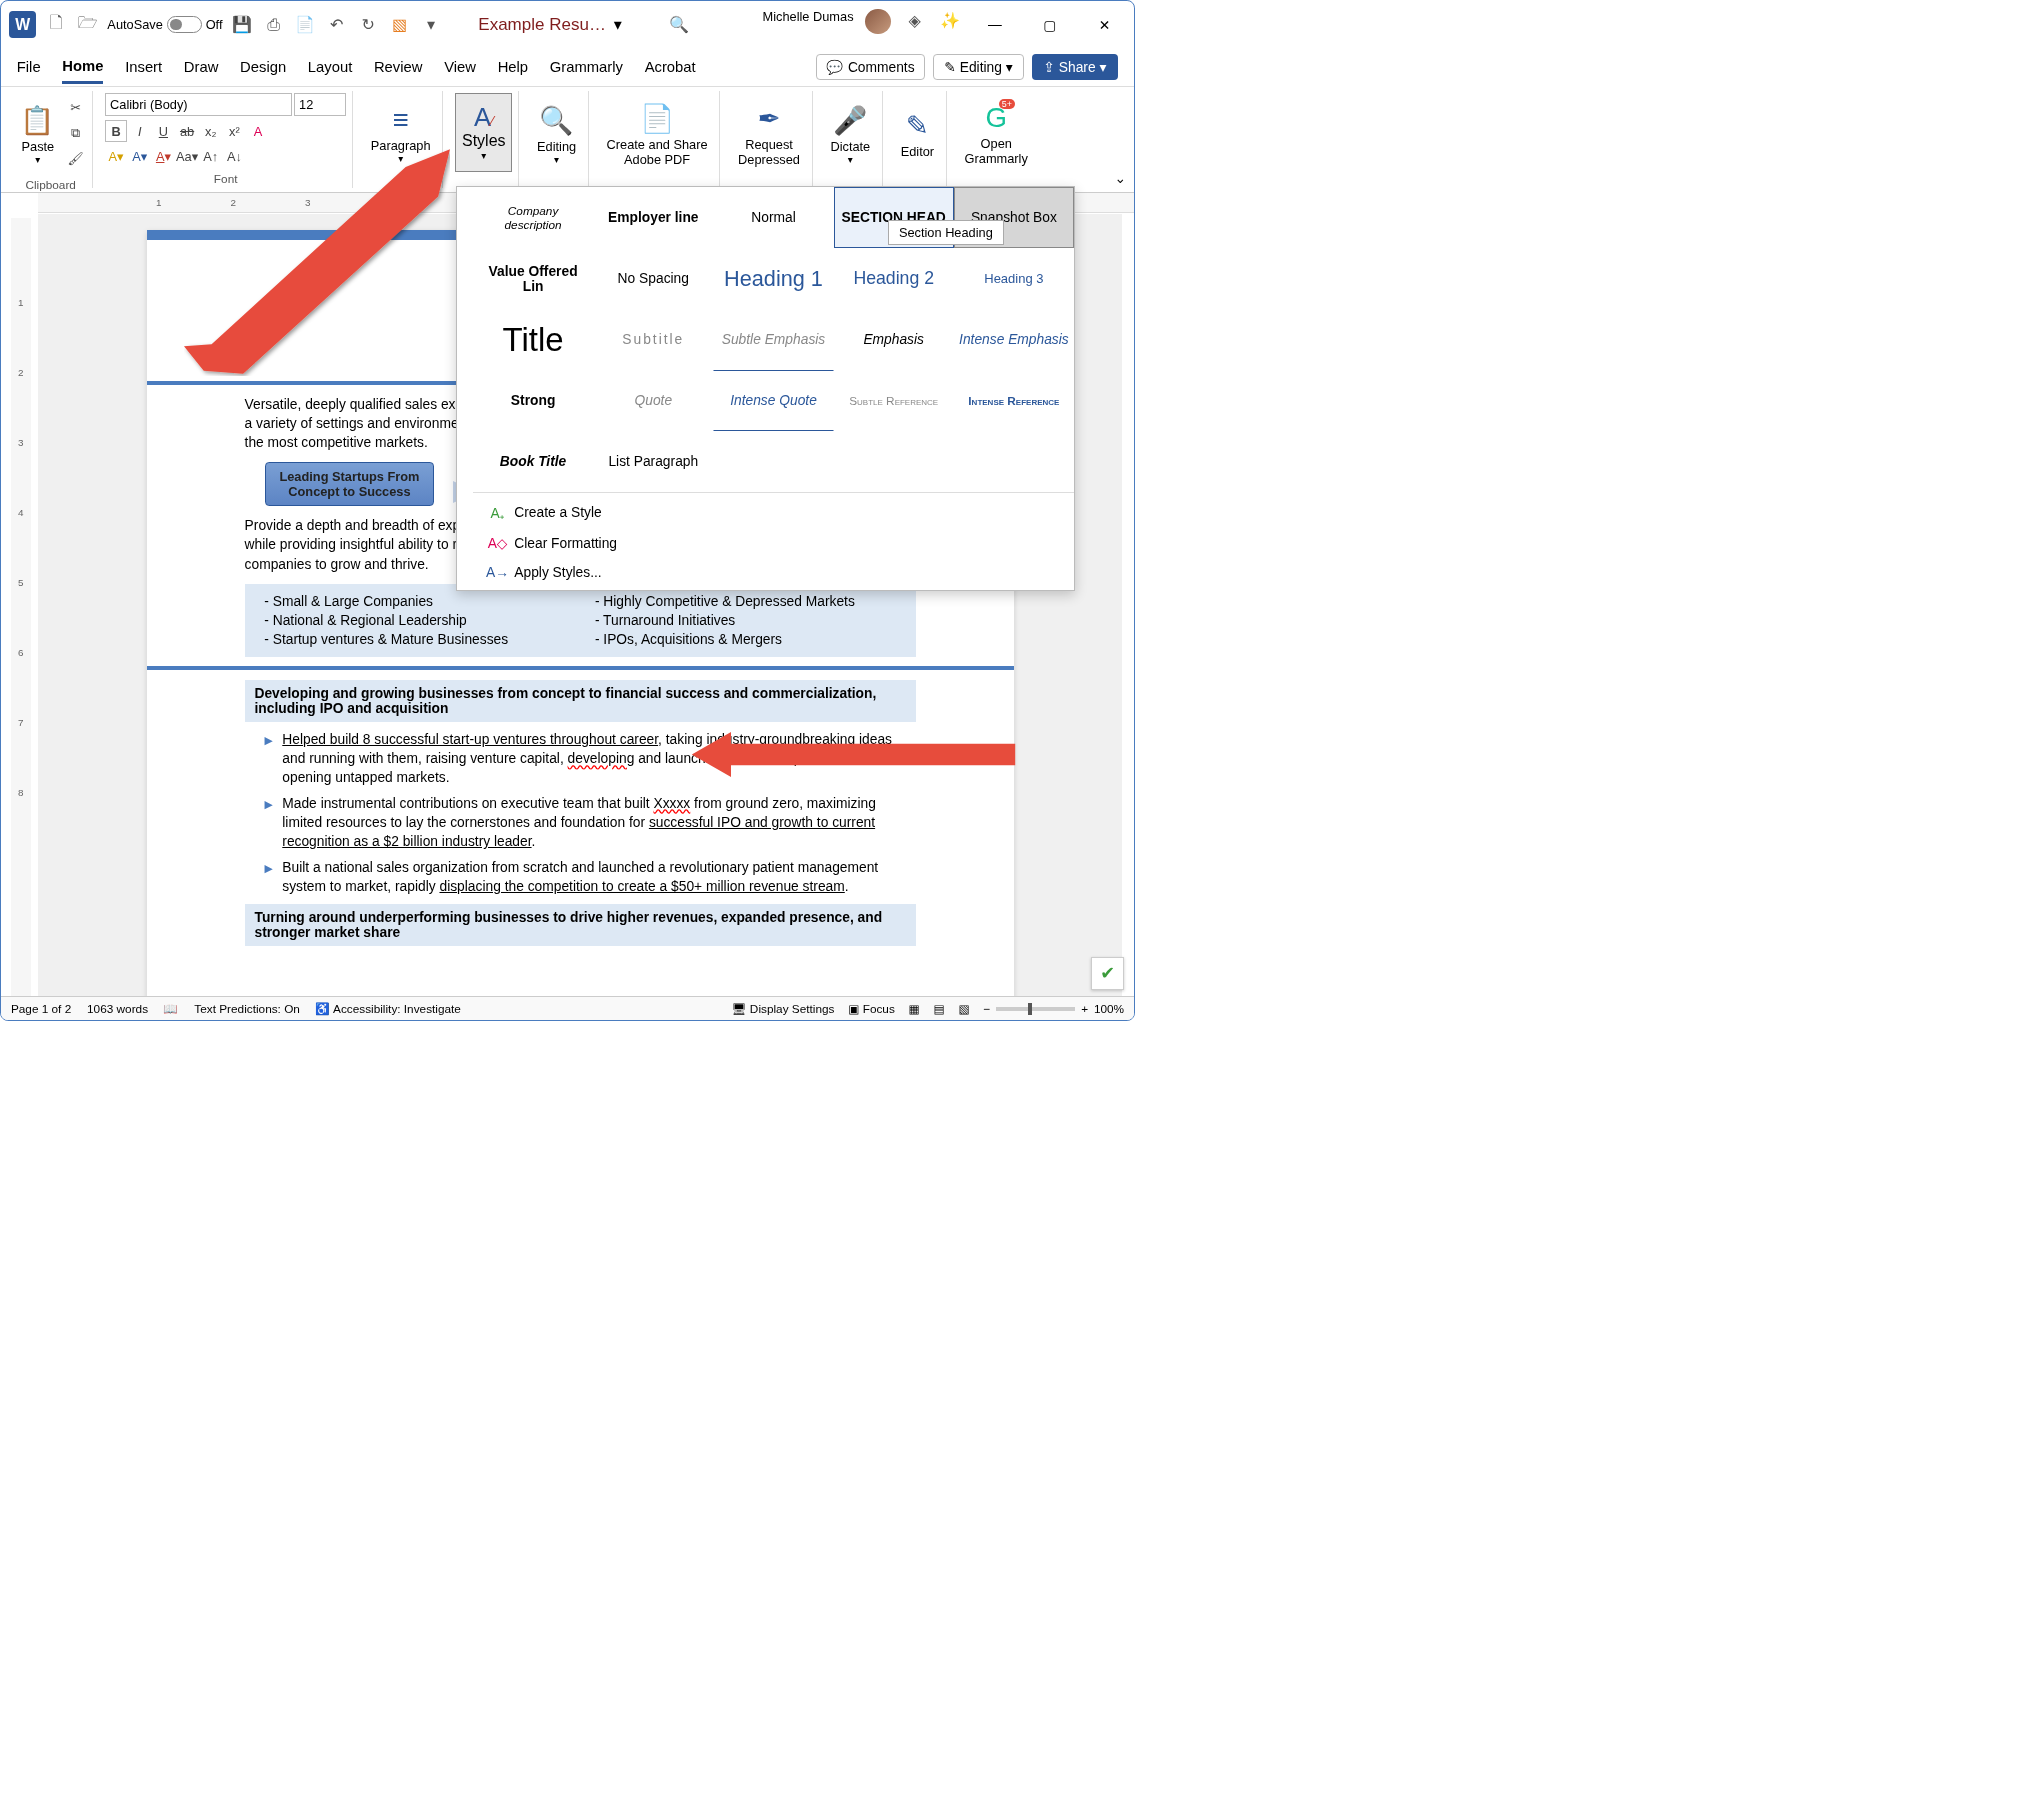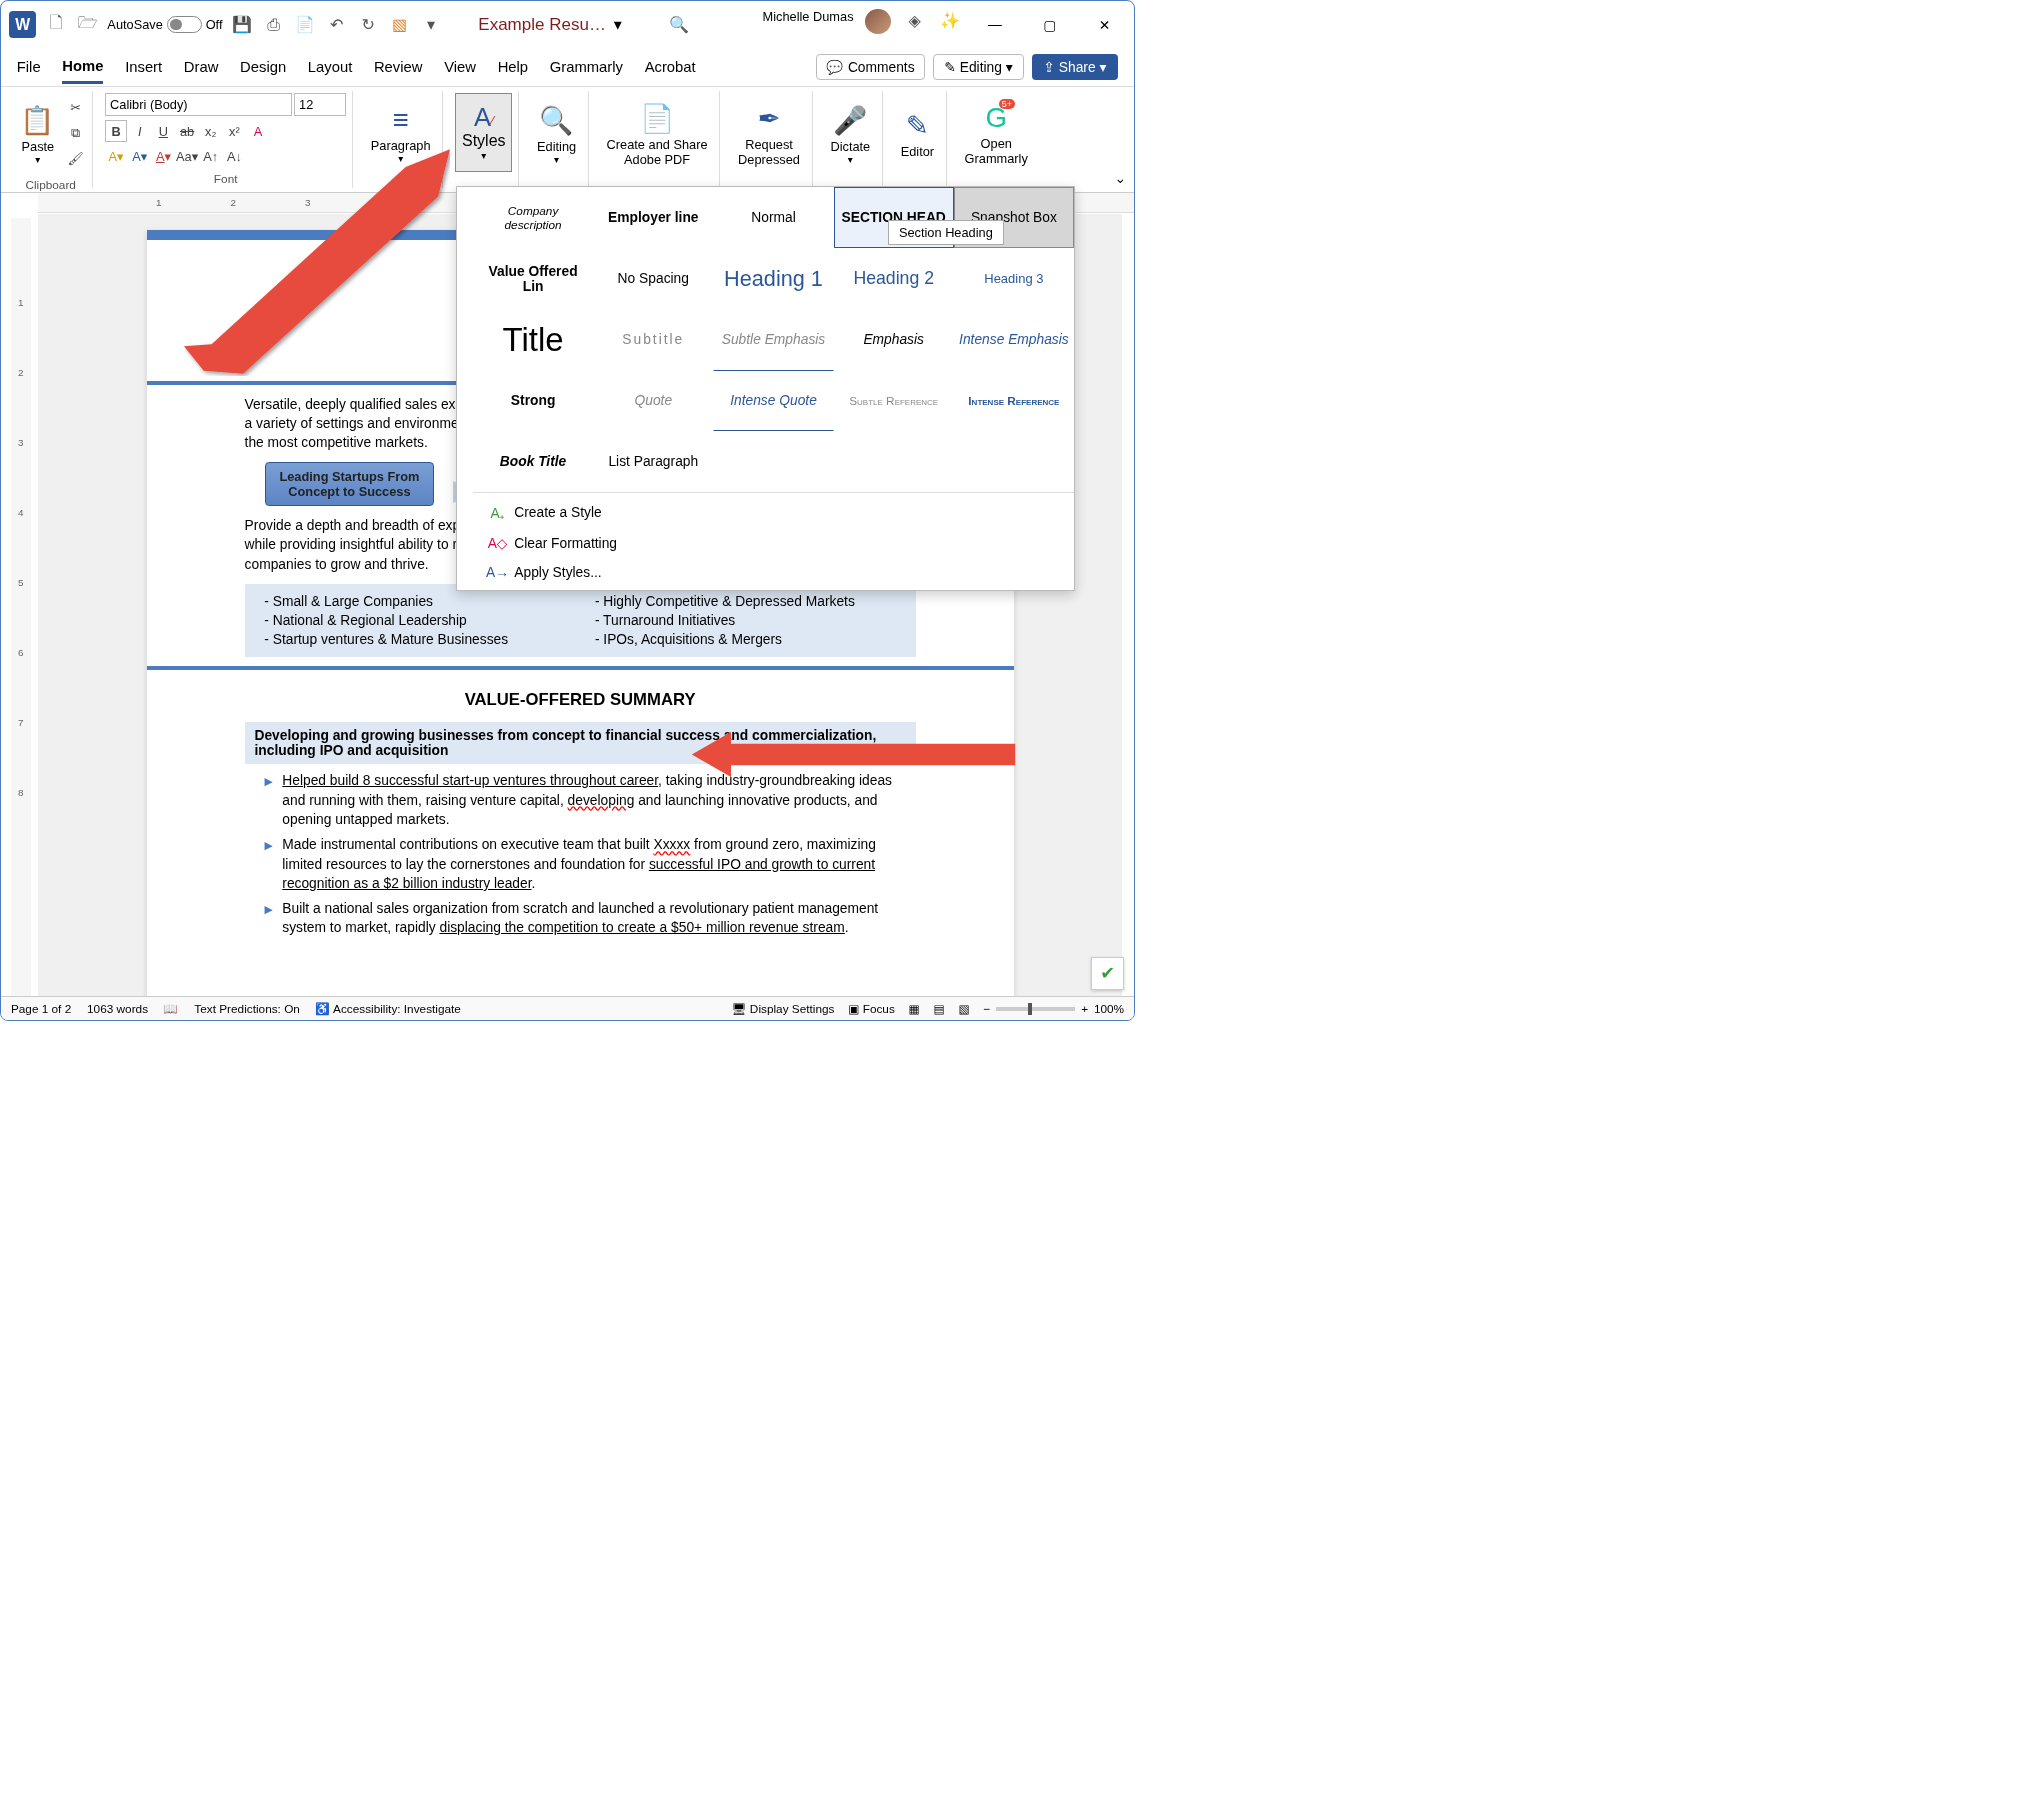--- a/index.html
+++ b/index.html
@@ -328,27 +328,27 @@
     <p>Provide a depth and breadth of experience that helps healthcare and medical device companies adapt rapidly while providing insightful ability to recognize future trends plus nimble leadership and strategies to drive companies to grow and thrive.</p>
     <div class="blue-box" id="comp-box">
         <div>Small &amp; Large Companies</div>
         <div>Highly Competitive &amp; Depressed Markets</div>
         <div>National &amp; Regional Leadership</div>
         <div>Turnaround Initiatives</div>
         <div>Startup ventures &amp; Mature Businesses</div>
         <div>IPOs, Acquisitions &amp; Mergers</div>
       </div>
     <div class="thinbar"></div>
-    <div class="section-head">VALUE-OFFERED SUMMARY</div>
     <div class="sub-strip">Developing and growing businesses from concept to financial success and commercialization, including IPO and acquisition</div>
     <ul class="bullets">
       <li><span class="u">Helped build 8 successful start-up ventures throughout career</span><span>, taking industry-groundbreaking ideas and running with them, raising venture capital, </span><span class="sq">developing</span><span> and launching innovative products, and opening untapped markets.</span></li>
       <li><span>Made instrumental contributions on executive team that built </span><span class="sq">Xxxxx</span><span> from ground zero, maximizing limited resources to lay the cornerstones and foundation for </span><span class="u">successful IPO and growth to current recognition as a $2 billion industry leader</span>.</li>
       <li><span>Built a national sales organization from scratch and launched a revolutionary patient management system to market, rapidly </span><span class="u">displacing the competition to create a $50+ million revenue stream</span>.</li>
     </ul>
+    <div class="sub-strip">Turning around underperforming businesses to drive higher revenues, expanded presence, and stronger market share</div>
 
   </div>
 </div>
 
 <svg class="big-arrow arrow1" viewBox="0 0 270 230">
   <defs>
       <filter id="s1">
         <feDropShadow dx="2" dy="2" stdDeviation="2" flood-opacity="0.4"></feDropShadow>
       </filter>
     </defs>

